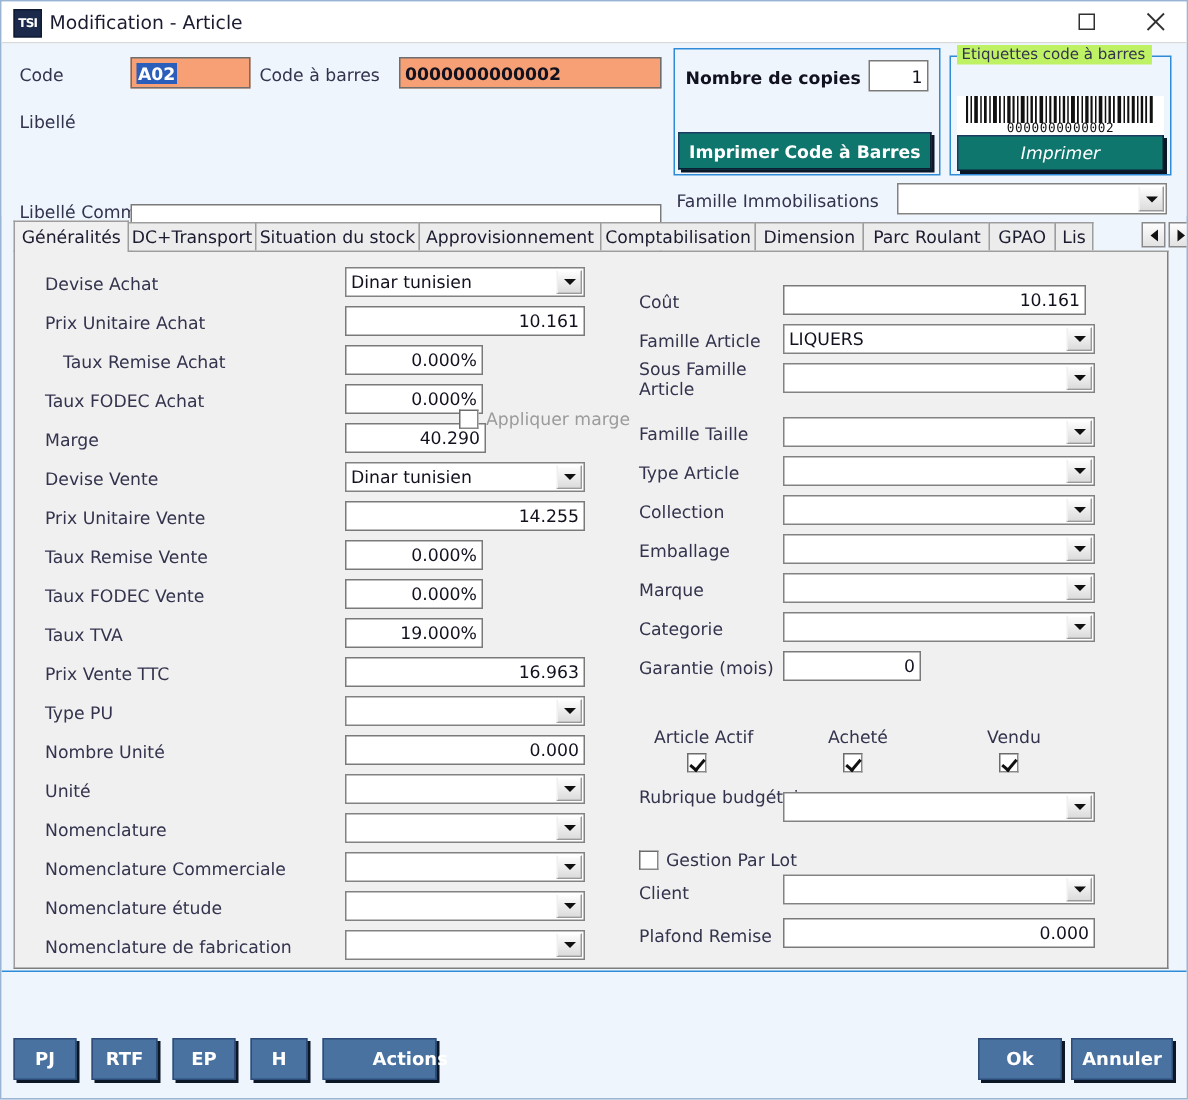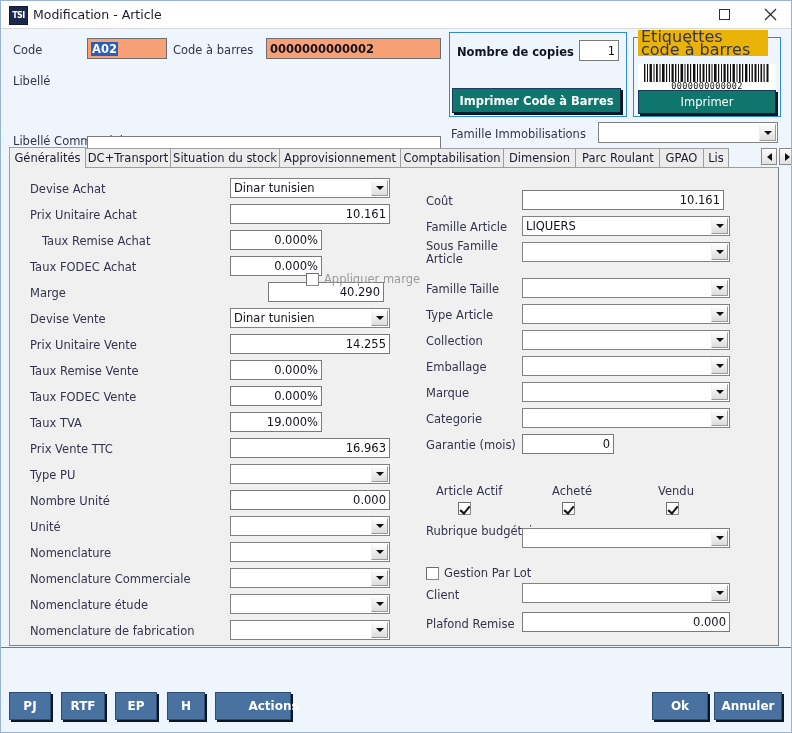--- a/index.html
+++ b/index.html
@@ -73,22 +73,22 @@
   .fld.num{justify-content:flex-end;}
   .selhl{background:#2b5dbb;color:#ffffff;padding:0 1px;}
 
   
   .gbox{
     position:absolute;box-sizing:border-box;
     border:1px solid #2e8bd8;
     background:#eef5fd;
   }
   .gbox-title{
-    position:absolute;background:#eab308;padding:0 3px;
-    font-size:16px;color:#33334d;line-height:13px;
+    position:absolute;background:#bef264;padding:0 3px;
+    font-size:10px;color:#33334d;line-height:13px;
   }
   .blue-btn{
     position:absolute;box-sizing:border-box;
     background:#0f766e;
     border:1px solid #1d3a60;
     border-right-color:#0d1d33;border-bottom-color:#0d1d33;
     color:#ffffff;
     display:flex;align-items:center;justify-content:center;
     font-size:11.5px;
     cursor:default;
@@ -280,21 +280,21 @@
             <rect x="113.5" y="0" width="1.4" height="18"></rect>
           <rect x="116.5" y="0" width="2" height="18"></rect>
             <rect x="120" y="0" width="1" height="18"></rect>
           <rect x="122.5" y="0" width="1.6" height="18"></rect>
             <rect x="125.5" y="0" width="1.2" height="18"></rect>
           <rect x="128.5" y="0" width="2" height="18"></rect>
         </g>
       </svg>
       <div class="barcode-num" style="top:17px;">0000000000002</div>
     </div>
-    <div class="blue-btn" style="left:637px;top:61px;width:138px;height:24px;box-shadow:2px 2px 0 #0b1626;">Imprimer</div>
+    <div class="blue-btn" style="left:637px;top:61px;width:138px;height:24px;box-shadow:2px 2px 0 #0b1626;font-style:italic;">Imprimer</div>
 
     <div class="lbl" style="left:450px;top:98px;">Famille Immobilisations</div>
     <div class="combo" style="left:597px;top:93px;width:180px;height:21px;">
       <span></span>
       <span class="arrow">
           <i class="caret"></i>
         </span>
     </div>
   </div>
 
@@ -344,21 +344,21 @@
             <i class="caret"></i>
           </span>
         </div>
         <div class="lbl" style="left: 20px; top: 40px;">Prix Unitaire Achat</div>
         <div class="fld num" style="left: 220px; top: 36px; height: 20px; width: 160px;">10.161</div>
         <div class="lbl" style="left: 20px; top: 66px; margin-left: 12px;">Taux Remise Achat</div>
         <div class="fld num" style="left: 220px; top: 62px; height: 20px; width: 92px;">0.000%</div>
         <div class="lbl" style="left: 20px; top: 92px;">Taux FODEC Achat</div>
         <div class="fld num" style="left: 220px; top: 88px; height: 20px; width: 92px;">0.000%</div>
         <div class="lbl" style="left: 20px; top: 118px;">Marge</div>
-        <div class="fld num" style="left: 220px; top: 114px; height: 20px; width: 116px; margin-left: 38px;">40.290</div>
+        <div class="fld num" style="left: 220px; top: 114px; height: 20px; width: 94px;">40.290</div>
         <div class="lbl" style="left: 20px; top: 144px;">Devise Vente</div>
         <div class="combo" style="left: 220px; top: 140px; height: 20px; width: 160px;">
           <span>Dinar tunisien</span>
           <span class="arrow">
             <i class="caret"></i>
           </span>
         </div>
         <div class="lbl" style="left: 20px; top: 170px;">Prix Unitaire Vente</div>
         <div class="fld num" style="left: 220px; top: 166px; height: 20px; width: 160px;">14.255</div>
         <div class="lbl" style="left: 20px; top: 196px;">Taux Remise Vente</div>

